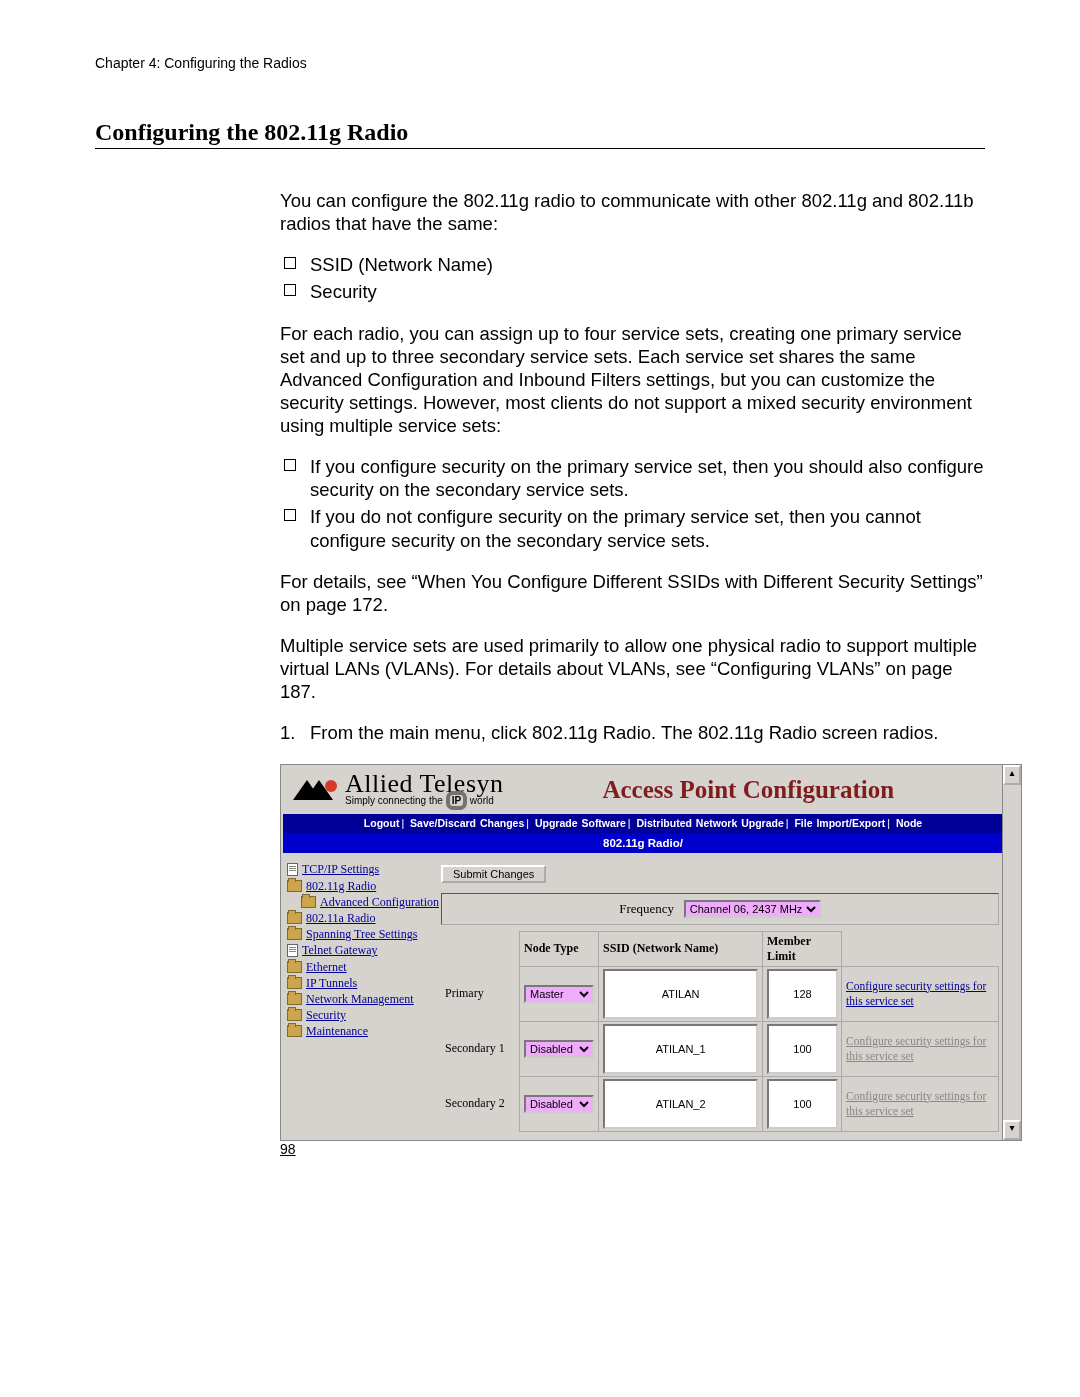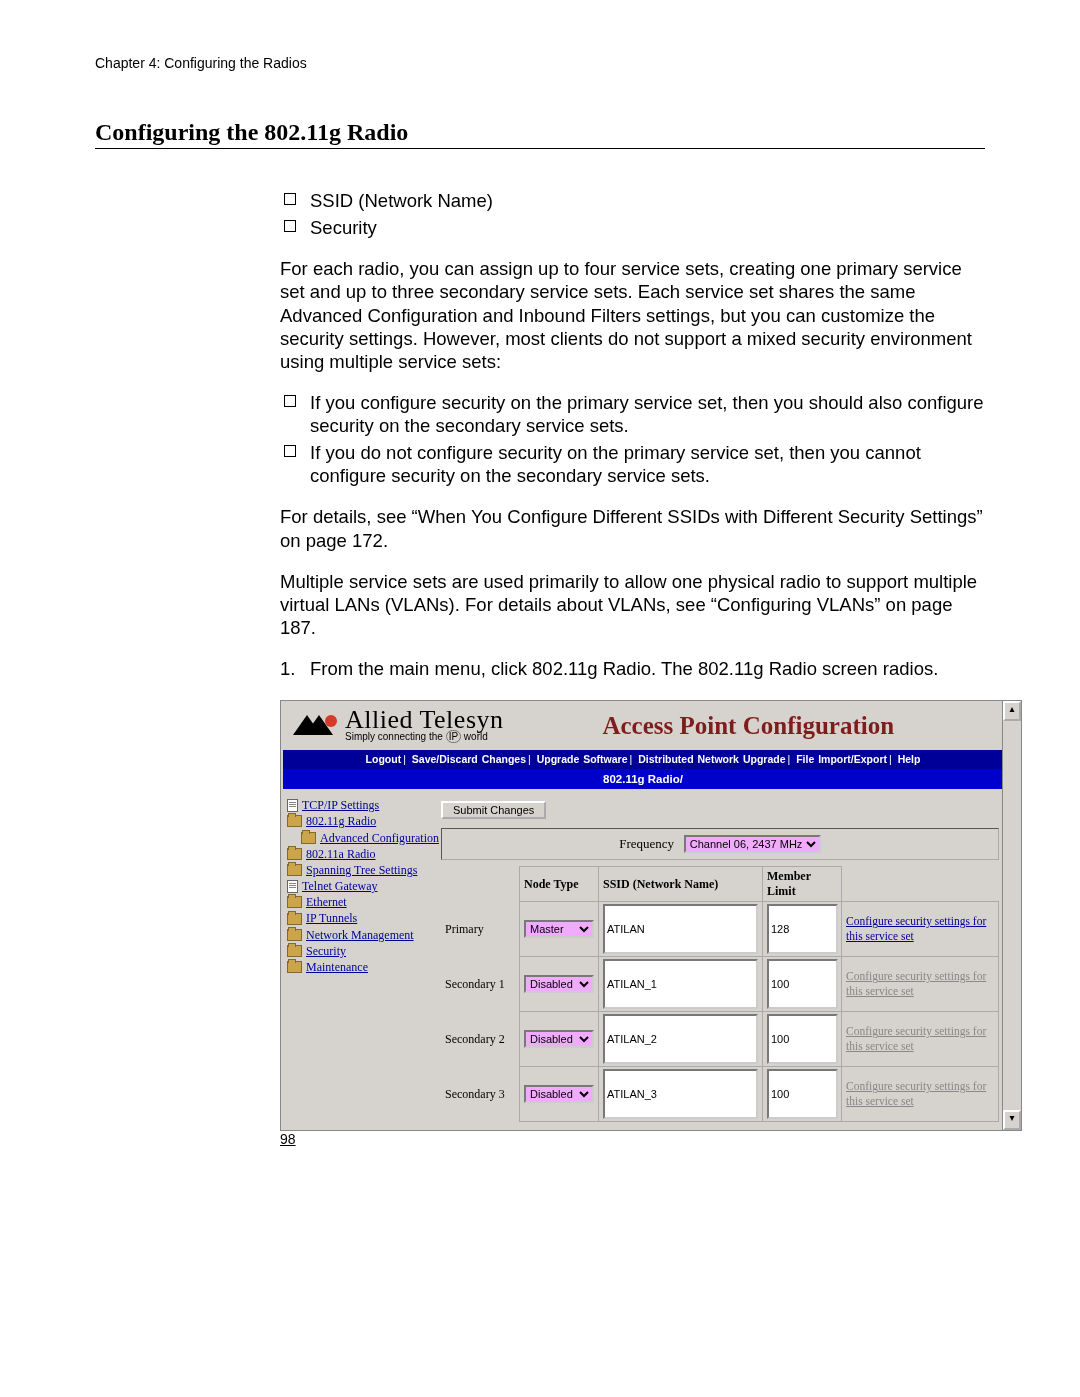--- a/index.html
+++ b/index.html
@@ -246,20 +246,21 @@
     font-size: 11px;
     background: #f0abfc;
     border: 2px inset #ccc;
   }
   input.win {
     font-family: Arial, sans-serif;
     font-size: 11px;
     background: #fff;
     border: 2px inset #ccc;
     padding: 17px 2px;
+    text-align: center;
   }
   table.svc {
     border-collapse: collapse;
     width: 100%;
     font-family: "Times New Roman", Times, serif;
     font-size: 12px;
   }
   table.svc td, table.svc th {
     border: 1.5px inset #aaa;
     padding: 2px 4px;
@@ -287,20 +288,21 @@
 </head>
 <body>
 
 <div class="page">
   <div class="chapter-header">Chapter 4: Configuring the Radios</div>
 
   <h1 class="section-title">Configuring the 802.11g Radio</h1>
   <hr class="title-rule">
 
   <div class="body-col">
+    <p>You can configure the 802.11g radio to communicate with other 802.11g and 802.11b radios that have the same:</p>
     <ul class="bullet-list">
       <li>SSID (Network Name)</li>
       <li>Security</li>
     </ul>
     <p>For each radio, you can assign up to four service sets, creating one primary service set and up to three secondary service sets. Each service set shares the same Advanced Configuration and Inbound Filters settings, but you can customize the security settings. However, most clients do not support a mixed security environment using multiple service sets:</p>
     <ul class="bullet-list">
       <li>If you configure security on the primary service set, then you should also configure security on the secondary service sets.</li>
       <li>If you do not configure security on the primary service set, then you cannot configure security on the secondary service sets.</li>
     </ul>
     <p>For details, see “When You Configure Different SSIDs with Different Security Settings” on page 172.</p>
@@ -321,35 +323,35 @@
               <svg width="46" height="24" viewBox="0 0 46 24">
                 <polygon points="0,22 14,2 28,22" fill="#000"></polygon>
                 <polygon points="12,22 26,2 40,22" fill="#000"></polygon>
                 <circle cx="38" cy="8" r="6" fill="#d63a2a"></circle>
               </svg>
             </span>
             <div>
               <div class="brand-text">Allied Telesyn</div>
               <div class="brand-tag">
                 <span>Simply connecting the</span>
-                <span style="border:1px solid #737373;border-radius:7px;padding:0 2px;font-weight:normal;">IP</span>
+                <span style="border:4px solid #737373;border-radius:7px;padding:0 2px;font-weight:bold;">IP</span>
                 <span>world</span>
               </div>
             </div>
           </div>
           <div class="brand-title">Access Point Configuration</div>
         </div>
 
         <div class="menubar">
           <span>Logout</span><span class="sep">|</span>
           <span>Save/Discard Changes</span><span class="sep">|</span>
           <span>Upgrade Software</span><span class="sep">|</span>
           <span>Distributed Network Upgrade</span><span class="sep">|</span>
           <span>File Import/Export</span><span class="sep">|</span>
-          <span>Help</span>
+          <span>Node</span>
         </div>
         <div class="crumbbar">802.11g Radio/</div>
 
         <div class="content-row">
           <div class="nav-col">
             <div class="nav-item">
                 <span class="ico ico-page"></span>
                 <a>TCP/IP Settings</a>
               </div>
             <div class="nav-item">
@@ -430,27 +432,20 @@
                     <td><input class="win" type="text" value="100" style="width: 90%;"></td>
                     <td><span class="link disabled">Configure security settings for this service set</span></td>
                   </tr>
                   <tr>
                     <td style="border: none;">Secondary 2</td>
                     <td><select class="win" style="width: 100%;"><option>Disabled</option></select></td>
                     <td><input class="win" type="text" value="ATILAN_2" style="width: 95%;"></td>
                     <td><input class="win" type="text" value="100" style="width: 90%;"></td>
                     <td><span class="link disabled">Configure security settings for this service set</span></td>
                   </tr>
-                  <tr>
-                    <td style="border: none;">Secondary 3</td>
-                    <td><select class="win" style="width: 100%;"><option>Disabled</option></select></td>
-                    <td><input class="win" type="text" value="ATILAN_3" style="width: 95%;"></td>
-                    <td><input class="win" type="text" value="100" style="width: 90%;"></td>
-                    <td><span class="link disabled">Configure security settings for this service set</span></td>
-                  </tr>
                 </tbody>
             </table>
           </div>
         </div>
       </div>
 
       <div class="ui-scrollbar">
         <div class="sb-btn">▴</div>
         <div class="sb-btn">▾</div>
       </div>

